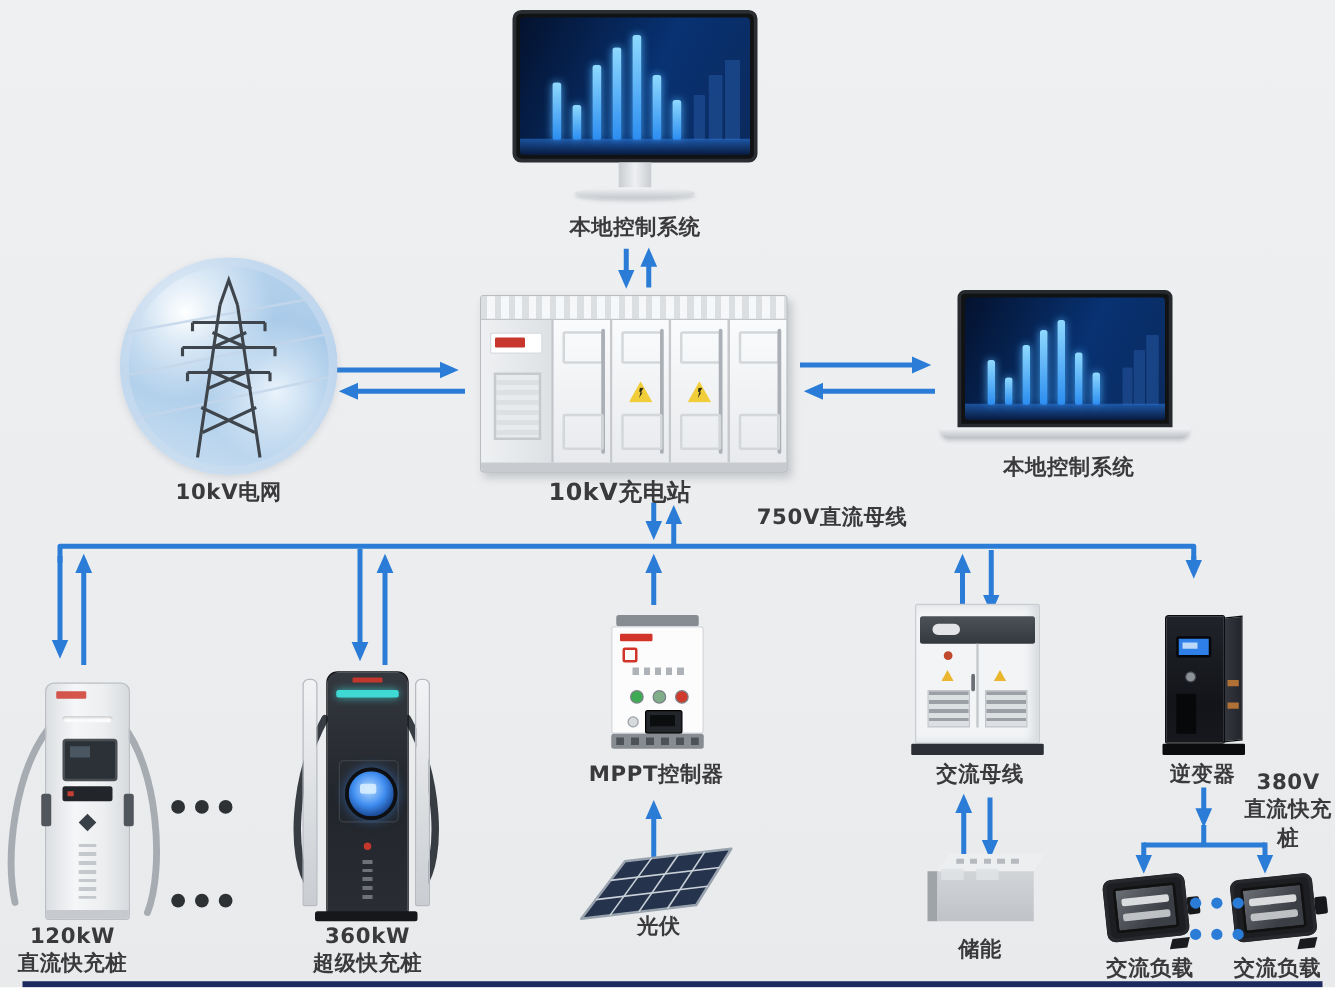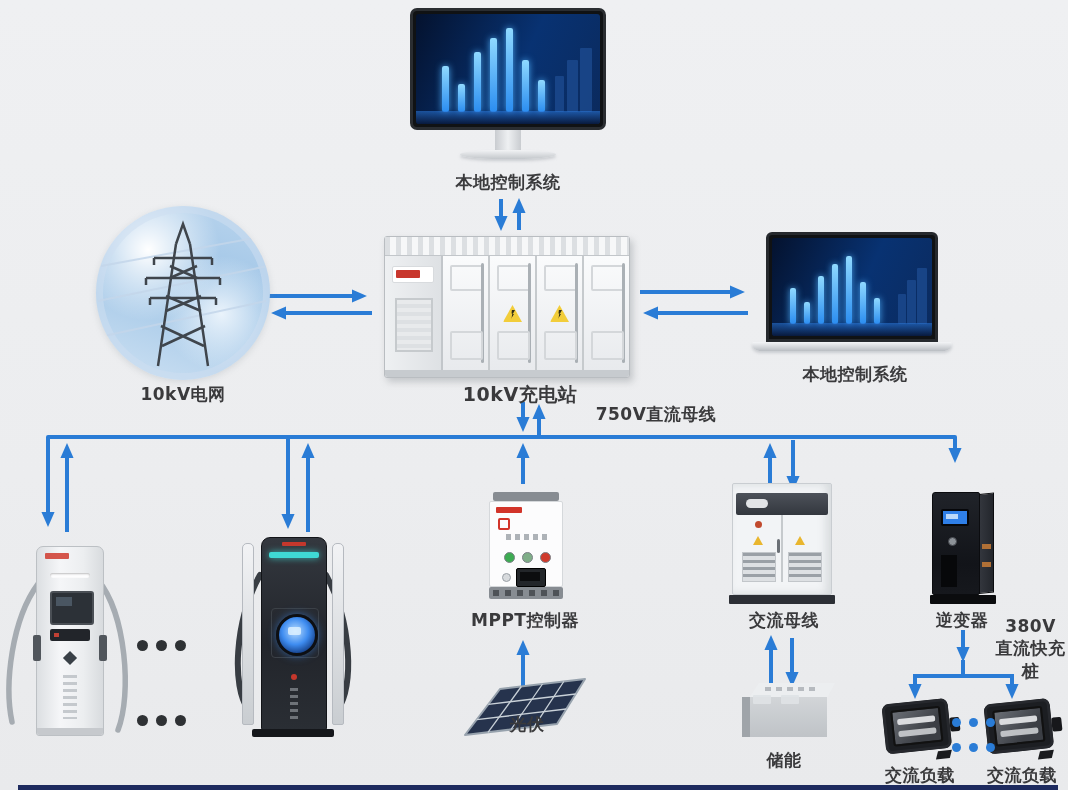--- a/index.html
+++ b/index.html
@@ -295,21 +295,21 @@
       <div class="st-door">
           <span class="st-rod"></span>
           <span class="warn"></span>
         </div>
       <div class="st-door">
           <span class="st-rod"></span>
         </div>
     </div>
     <div class="st-rail"></div>
   </div>
-  <div class="lbl big" style="left:440px;top:382px;width:160px">10kV充电站</div>
+  <div class="lbl big" style="left:416px;top:382px;width:160px">10kV充电站</div>
 
   <div class="laptop">
     <div class="lap-screen">
       <div class="disp">
         <span class="bar" style="left:18px;width:6px;height:36px"></span>
         <span class="bar" style="left:32px;width:6px;height:22px"></span>
         <span class="bar" style="left:46px;width:6px;height:48px"></span>
         <span class="bar" style="left:60px;width:6px;height:60px"></span>
         <span class="bar" style="left:74px;width:6px;height:68px"></span>
         <span class="bar" style="left:88px;width:6px;height:42px"></span>
@@ -317,39 +317,43 @@
         <span class="bld" style="right:26px;width:8px;height:30px"></span>
         <span class="bld" style="right:16px;width:9px;height:44px"></span>
         <span class="bld" style="right:5px;width:10px;height:56px"></span>
         <span class="floor"></span>
       </div>
     </div>
     <div class="lap-base"></div>
   </div>
   <div class="lbl" style="left:785px;top:363px;width:140px">本地控制系统</div>
 
-  <div class="lbl" style="left:586px;top:403px;width:140px;text-align:center">750V直流母线</div>
+  <div class="lbl" style="left:586px;top:403px;width:140px;text-align:right">750V直流母线</div>
 
   <div class="ch120">
     <svg class="cab120">
       <path d="M36,20 C10,55 2,120 10,158"></path>
       <path d="M96,16 C124,50 130,130 116,166"></path>
     </svg>
     <div class="p120">
       <span class="logo-red"></span>
       <span class="slot"></span>
       <span class="scr"></span>
       <span class="pad"></span>
       <span class="dia"></span>
       <span class="holL"></span>
       <span class="holR"></span>
       <span class="txtcol"></span>
       <span class="foot"></span>
     </div>
   </div>
+  <div class="lbl" style="left:2px;top:738px;width:112px">
+    <div>120kW</div>
+    <div>直流快充桩</div>
+  </div>
 
   <div class="dots" style="left:137px;top:640px">
       <span></span>
       <span></span>
       <span></span>
     </div>
   <div class="dots" style="left:137px;top:715px">
       <span></span>
       <span></span>
       <span></span>
@@ -365,20 +369,24 @@
     <div class="p360">
       <span class="red-tip"></span>
       <span class="cyan"></span>
       <span class="sqfrm"></span>
       <span class="ring"></span>
       <span class="rdot"></span>
       <span class="vtxt"></span>
     </div>
     <span class="plinth"></span>
   </div>
+  <div class="lbl" style="left:234px;top:738px;width:120px">
+    <div>360kW</div>
+    <div>超级快充桩</div>
+  </div>
 
   <div class="mppt">
     <span class="mp-top"></span>
     <div class="mp-body">
       <span class="mp-logo"></span>
       <span class="mp-glyph"></span>
       <span class="mp-text"></span>
       <span class="led led1"></span>
       <span class="led led2"></span>
       <span class="led led3"></span>
@@ -392,21 +400,21 @@
   <svg class="pv" viewBox="0 0 140 72">
     <polygon points="10,63 45,17 130,7 102,52" fill="#26334d" stroke="#97a2ad" stroke-width="2" stroke-linejoin="round"></polygon>
     <g stroke="#c9d1d8" stroke-width="1.3">
       <line x1="66.3" y1="14.5" x2="33" y2="60.3"></line>
       <line x1="87.5" y1="12" x2="56" y2="57.5"></line>
       <line x1="108.8" y1="9.5" x2="79" y2="54.8"></line>
       <line x1="33.3" y1="32.3" x2="120.7" y2="22"></line>
       <line x1="21.7" y1="47.7" x2="111.3" y2="37"></line>
     </g>
   </svg>
-  <div class="lbl" style="left:487px;top:713px;width:80px">光伏</div>
+  <div class="lbl" style="left:487px;top:730px;width:80px">光伏</div>
 
   <div class="pcs">
     <div class="pcs-body">
       <span class="pcs-top"></span>
       <span class="pcs-split"></span>
       <span class="pcs-o"></span>
       <span class="pcs-w w1"></span>
       <span class="pcs-w w2"></span>
       <span class="pcs-h"></span>
       <span class="pcs-v vL"></span>

